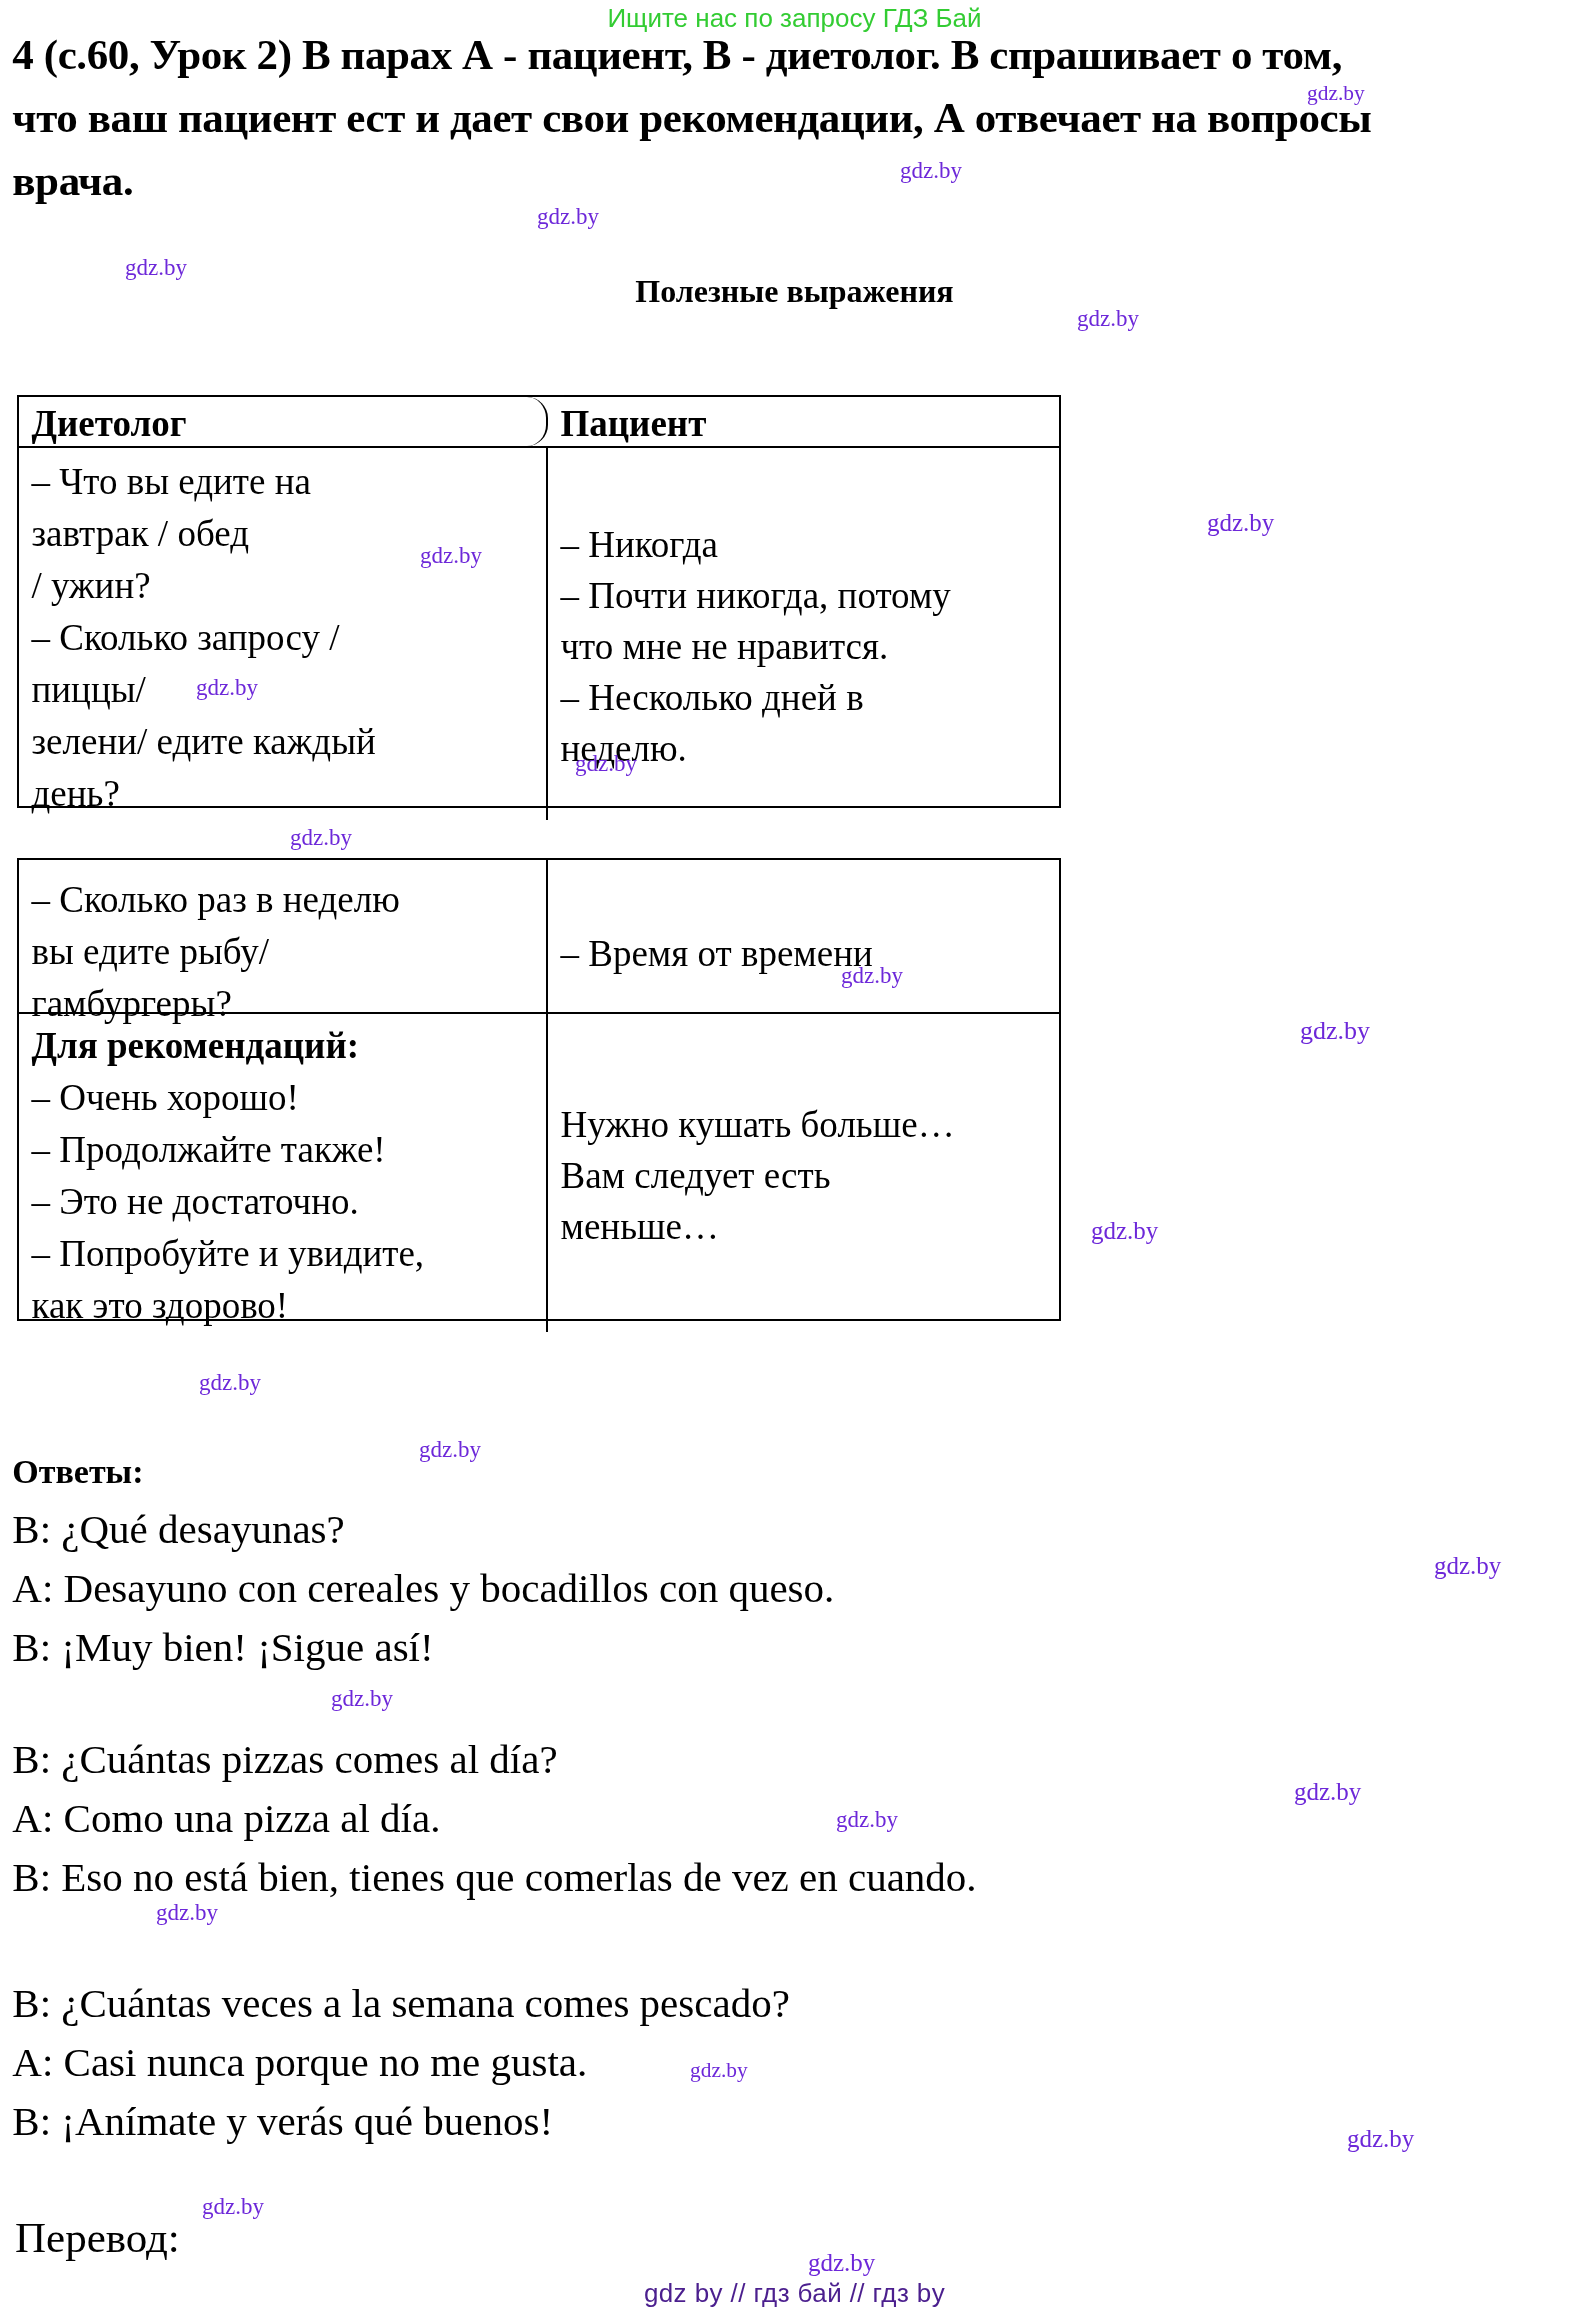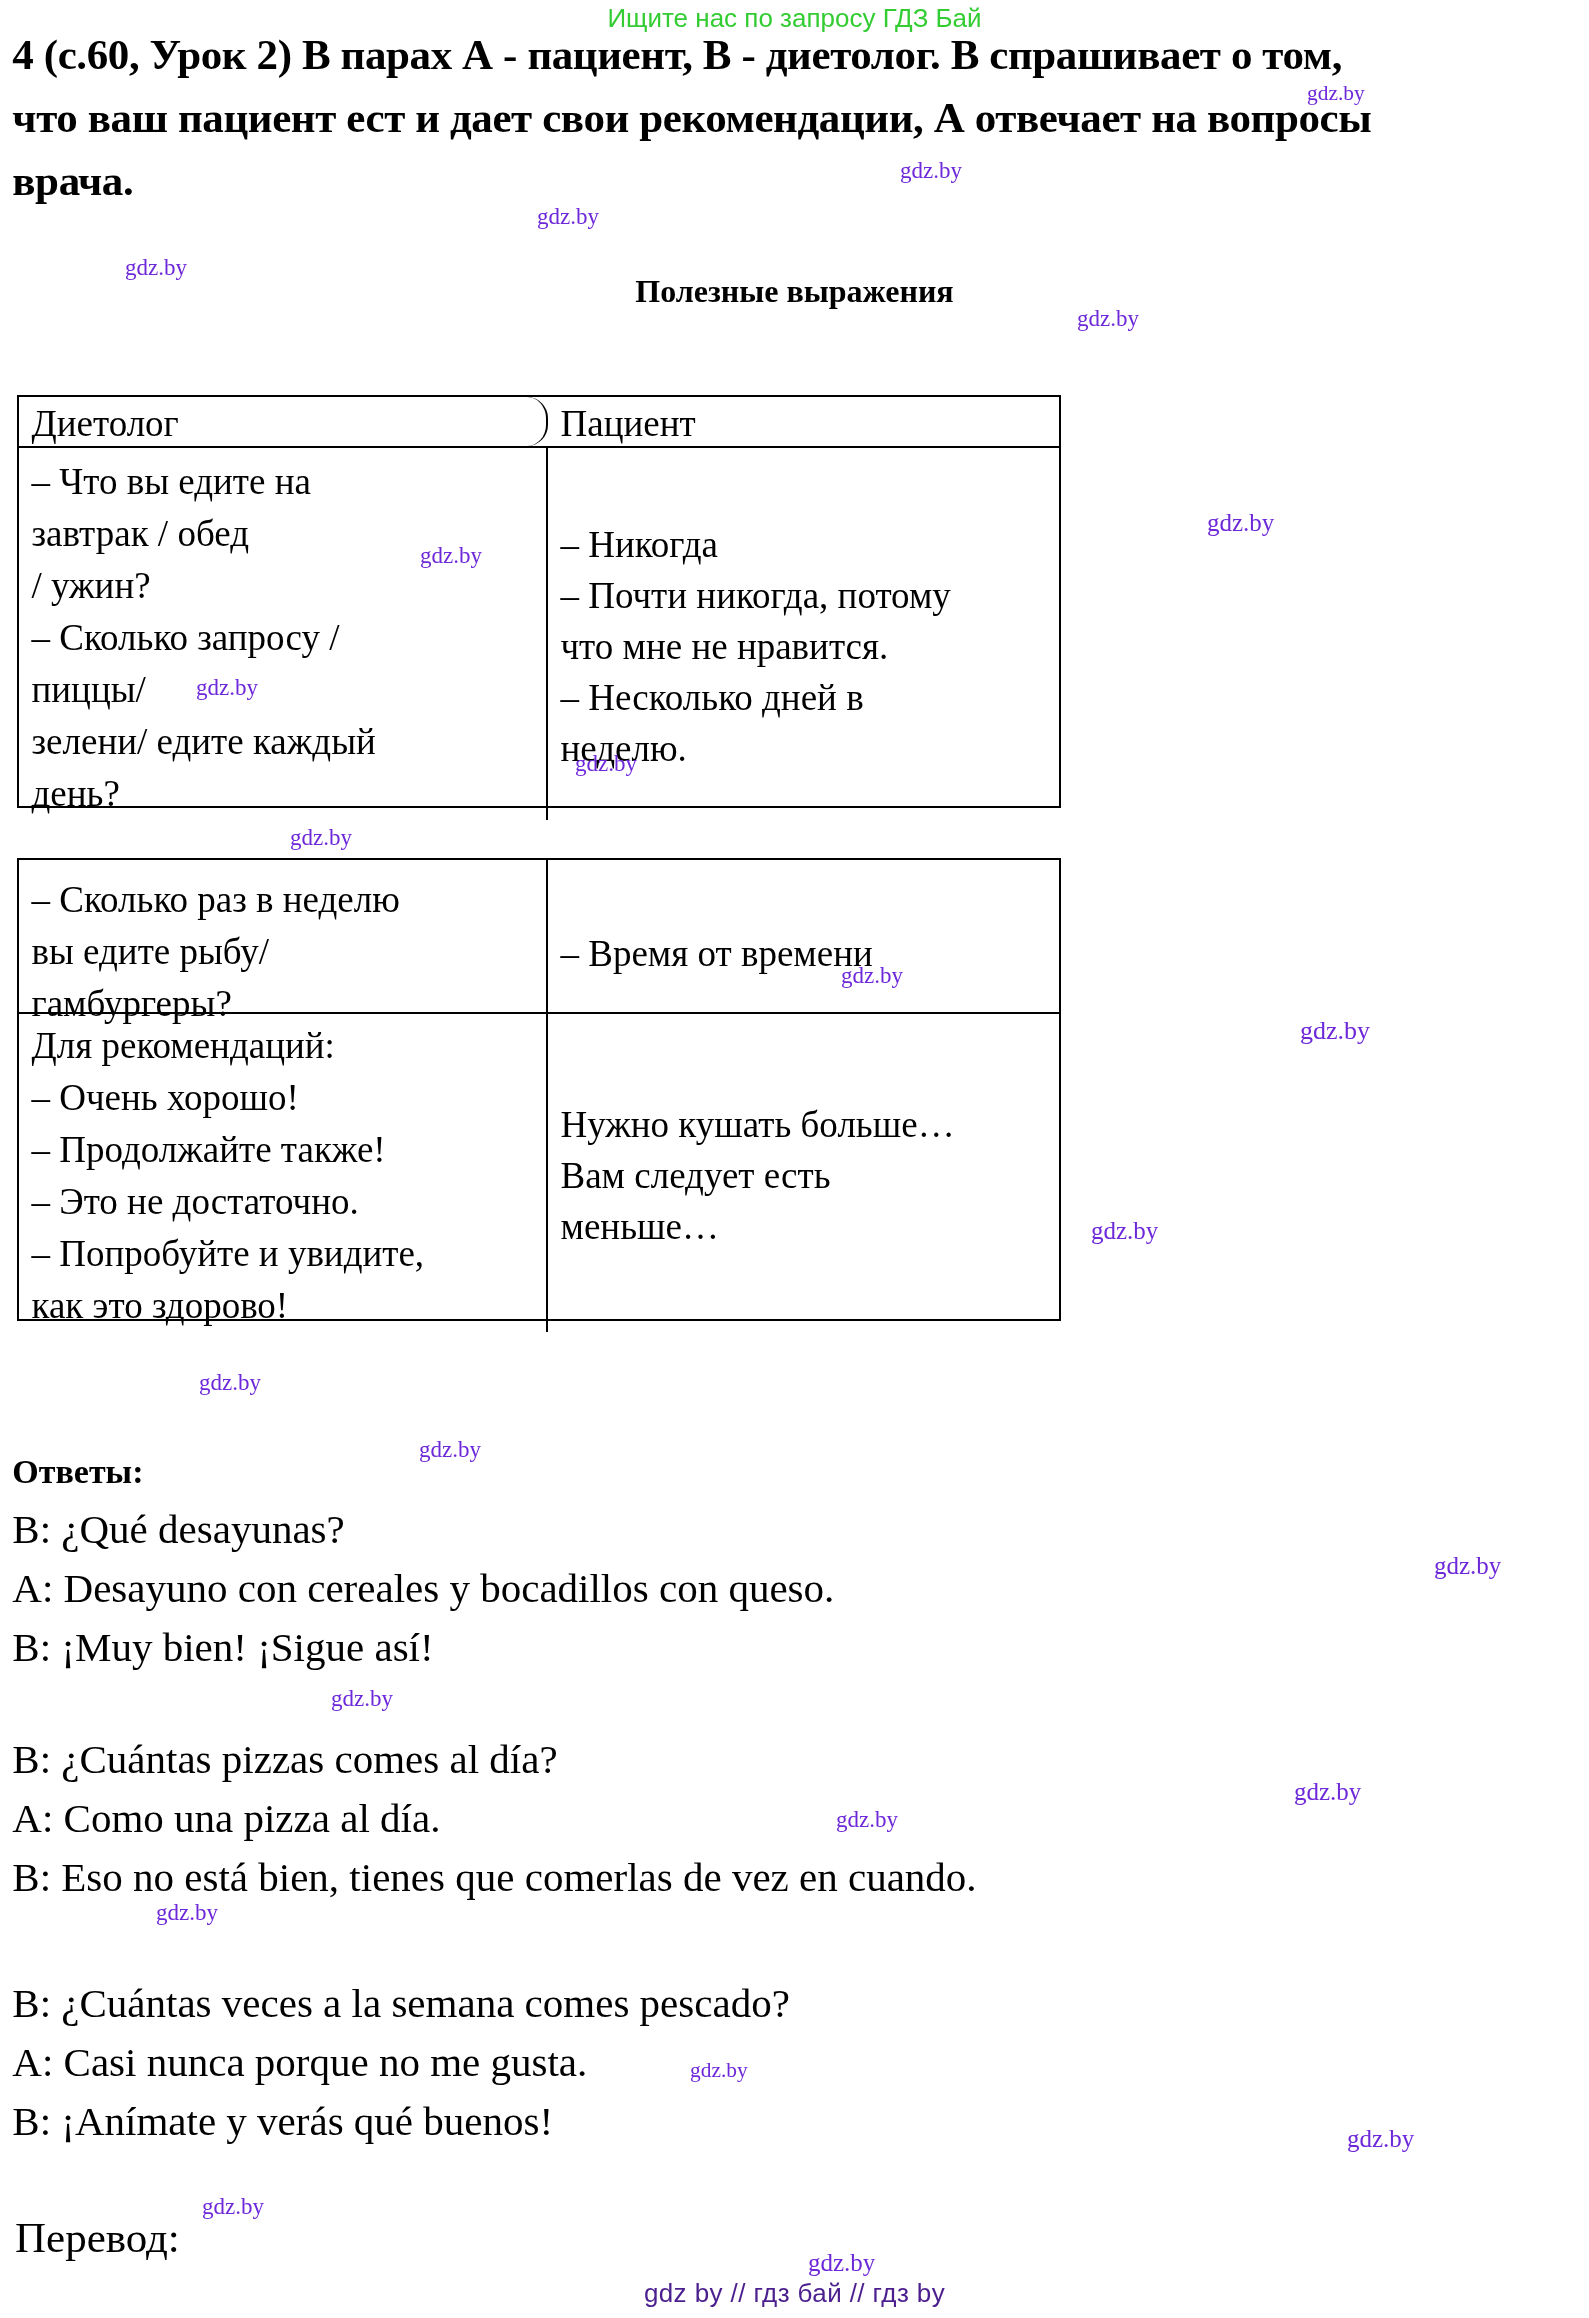--- a/index.html
+++ b/index.html
@@ -38,24 +38,24 @@
     font-size:37px;
   }
   .tbl1{ top:395px; height:413px; }
   .tbl2{ top:858px; height:463px; }
   .row{ display:flex; width:100%; box-sizing:border-box; }
   .row.bordered{ border-bottom:2.5px solid #000; }
   .cell{ box-sizing:border-box; }
   .cell.left{ width:529px; border-right:2.5px solid #000; }
   .cell.right{ flex:1; }
   .hdr-row{ height:51px; }
-  .hdr{ font-weight:400; padding:5px 0 0 13px;border-radius:21px; }
+  .hdr{ font-weight:700; padding:5px 0 0 13px;border-radius:21px; }
   .cline{ line-height:52px; padding-left:13px; white-space:nowrap; }
   .cline.rt{ line-height:51px; }
-  .bold{ font-weight:400; }
+  .bold{ font-weight:700; }
   .pt-t1l{ padding-top:8.2px; }
   .pt-t1r{ padding-top:71px; }
   .pt-t2r1l{ padding-top:14px;font-family:Liberation Serif, serif; }
   .pt-t2r1r{ padding-top:68px; }
   .pt-t2r2l{ padding-top:5.8px; }
   .pt-t2r2r{ padding-top:85px; }
   .t2row1{ height:154px; }
   
   .answers-heading{
     position:absolute; left:12.3px; top:1442px;

